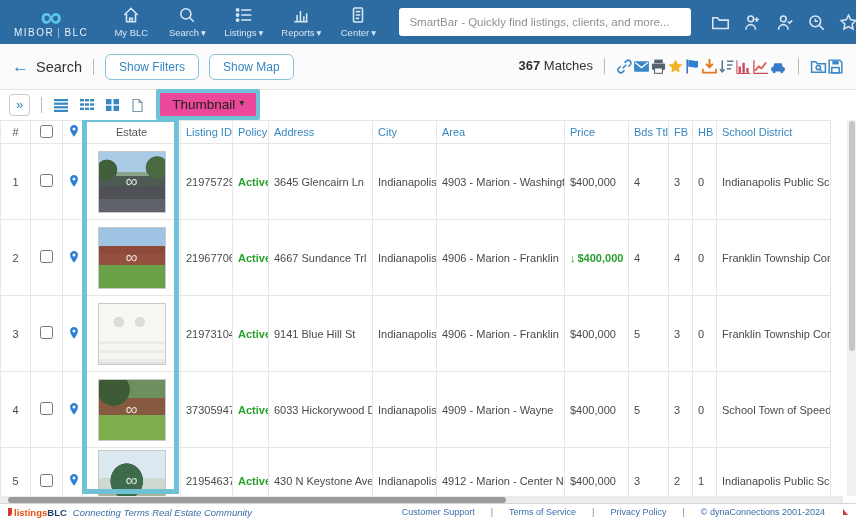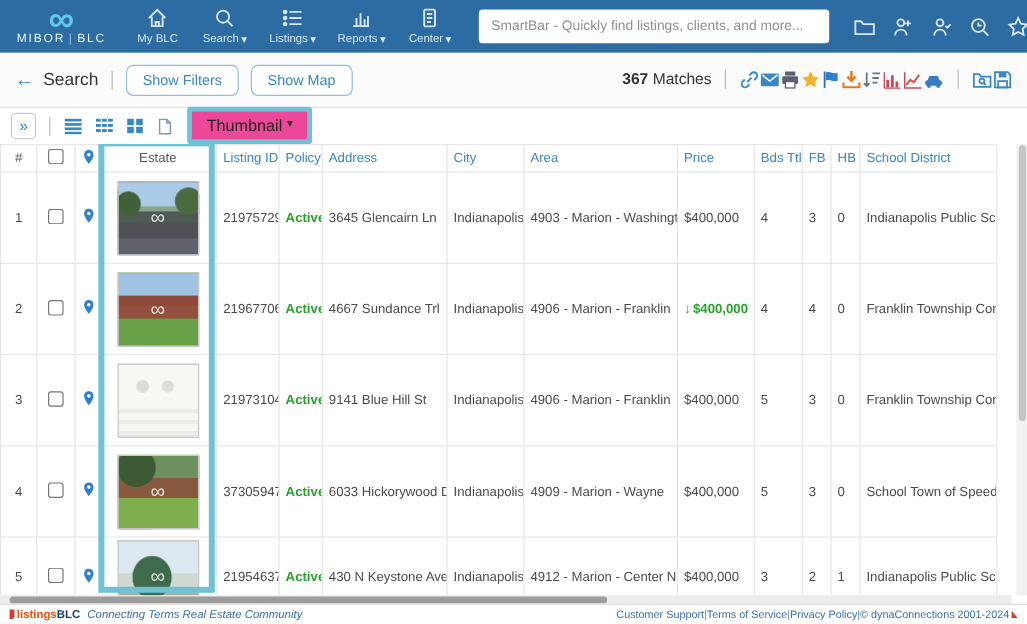--- a/index.html
+++ b/index.html
@@ -92,21 +92,21 @@
   .vscroll .thumb{position:absolute;top:2px;left:1.5px;width:6px;height:230px;background:#c5c5c5;border-radius:3px;cursor:pointer;}
   .hscroll{position:absolute;left:0;top:496px;width:843px;height:8px;background:#ececec;}
   .hscroll .thumb{position:absolute;left:8px;top:1px;height:6px;width:498px;background:#9c9c9c;border-radius:3px;cursor:pointer;}
   
   .footer{position:absolute;left:0;right:0;bottom:0;height:16px;border-top:1px solid #d7d7d7;
           background:#fff;display:flex;align-items:center;padding:0 8px;font-size:9.5px;}
   .f-mark{width:4px;height:8px;background:#d43a2a;border-radius:0 0 3px 0;margin-right:2px;}
   .f-connect{color:#e8500f;font-weight:bold;}
   .f-blc{color:#1a3d6d;font-weight:bold;margin-right:6px;}
   .f-tag{color:#3a6ea8;font-style:italic;}
-  .f-right{margin-left:auto;display:flex;gap:0;align-items:center;color:#3a6ea8;font-size:9px;}
+  .f-right{margin-left:auto;display:flex;gap:16px;align-items:center;color:#3a6ea8;font-size:9px;}
   .f-right .lnk{cursor:pointer;white-space:nowrap;}
   .f-right .p{color:#6b87a5;}
   .f-endmark{width:0;height:0;border-left:5px solid #d43a2a;border-top:6px solid rgba(0,0,0,0);margin-left:2px;}
 </style>
 </head>
 <body>
 
 <div class="topbar">
   <div class="logo">
     <span class="inf">∞</span>

